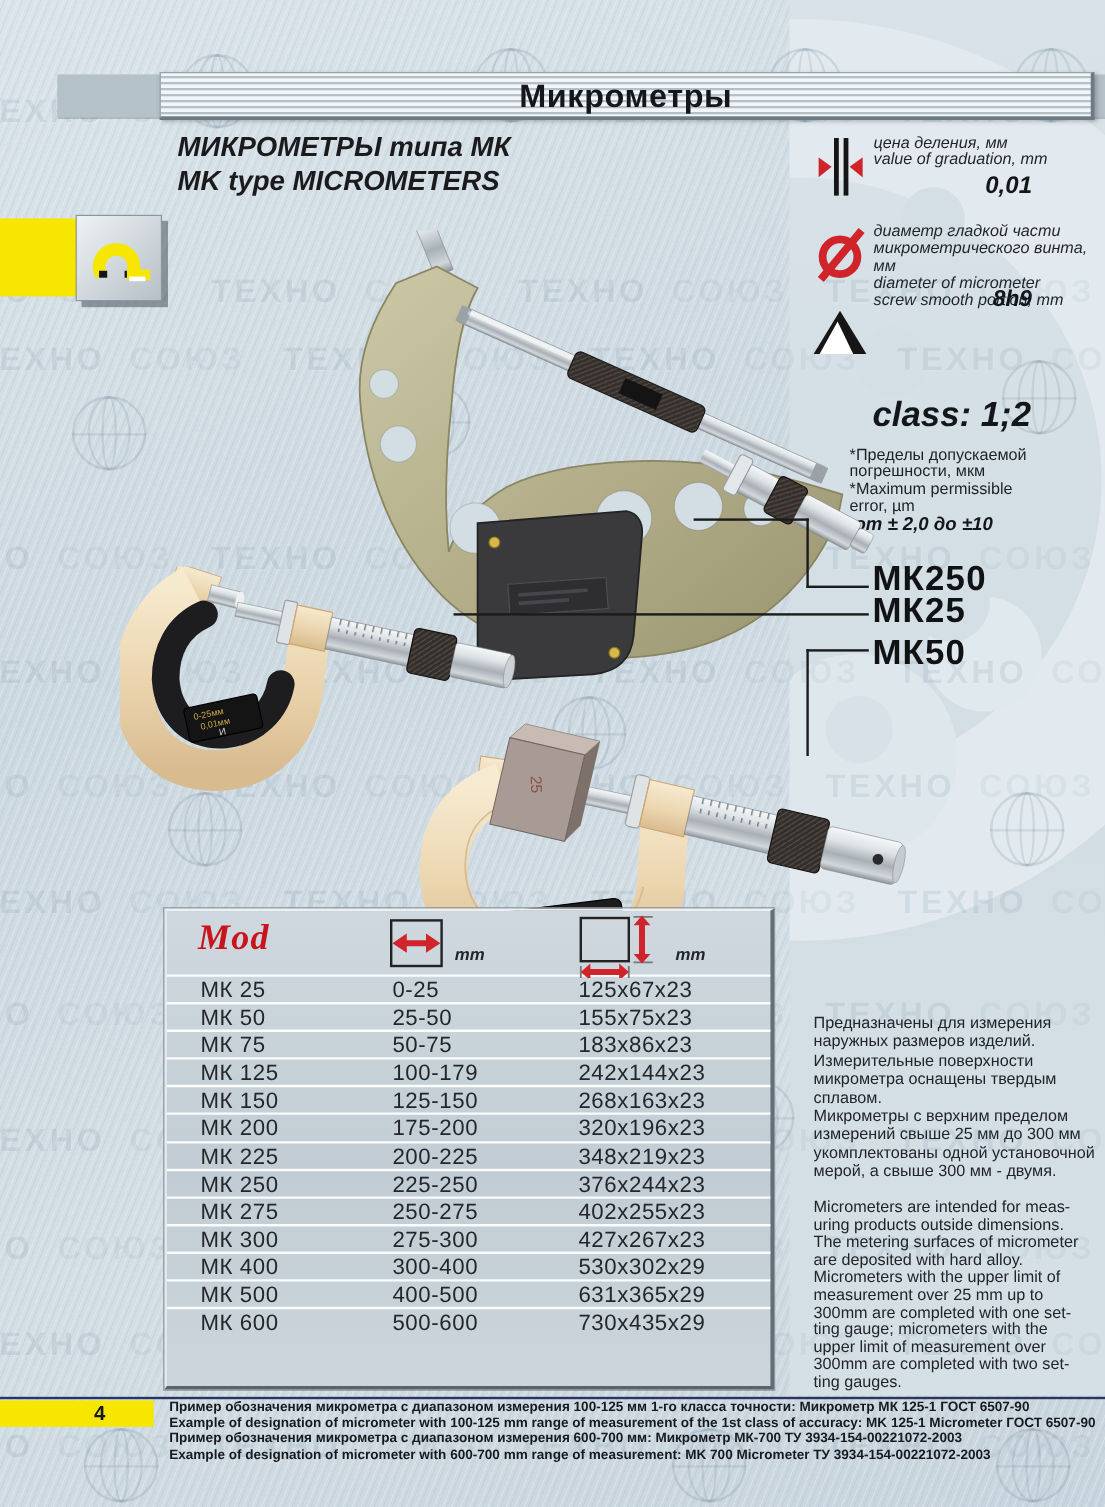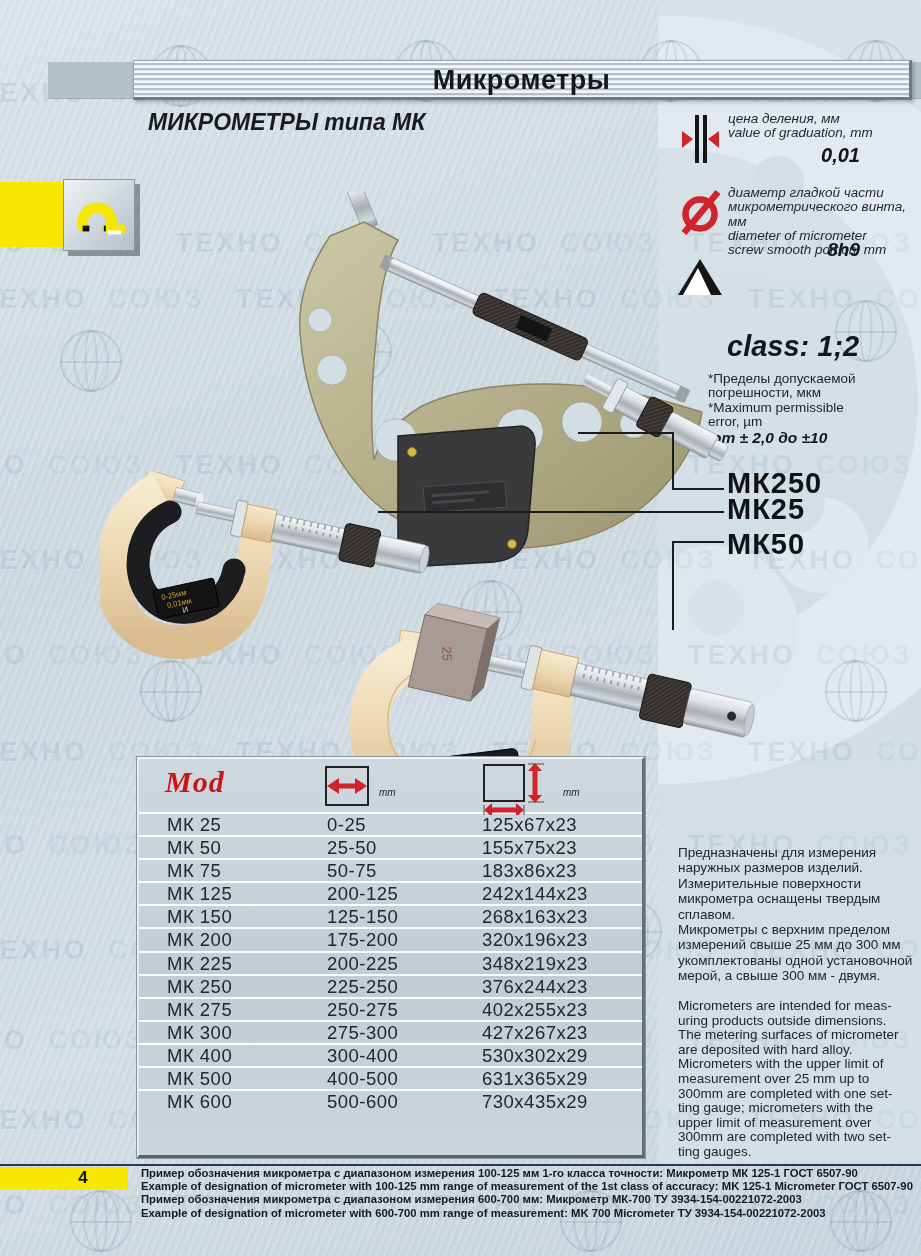--- a/index.html
+++ b/index.html
@@ -52,21 +52,21 @@
 
   
   .spec-table{left:137px;top:757px;width:508px;height:401px;
      background:linear-gradient(180deg,#ced8de,#c2ccd4 55%,#cbd5db);
      border-top:2px solid #eff3f6;border-left:2px solid #e3eaee;
      border-right:3px solid #646e76;border-bottom:3px solid #59636b;
      outline:1px solid #8c969e;}
   .t-head{position:relative;height:53px;}
   .mod-header{position:absolute;left:26px;top:6px;font-family:"Liberation Serif",serif;
      font-style:italic;font-weight:bold;font-size:30px;color:#c8151c;letter-spacing:1px;}
-  .t-unit{position:absolute;font-style:italic;font-weight:normal;font-size:10px;color:#23262a;}
+  .t-unit{position:absolute;font-style:italic;font-weight:bold;font-size:14px;color:#23262a;}
   .t-row{height:23.1px;display:grid;grid-template-columns:160px 155px 1fr;align-items:center;
      padding-left:28px;border-top:2px solid rgba(255,255,255,.92);}
   .t-cell{font-size:18.5px;color:#23262a;letter-spacing:.5px;}
 
   .desc{position:absolute;left:678px;width:238px;font-size:13.5px;color:#21252a;}
   .desc-ru{top:845px;line-height:15.4px;}
   .desc-en{top:999px;line-height:14.6px;}
 
   .footer-rule{left:0;top:1164px;width:921px;height:2px;background:#2a3560;}
   .page-num{left:0;top:1167px;width:128px;height:22px;background:#f7e600;
@@ -265,20 +265,21 @@
     </div>
 
   <div class="abs title-bar">
     <div class="title-stripes">
       <h1 class="title-text">Микрометры</h1>
     </div>
   </div>
 
   <div class="abs heading">
     <div>МИКРОМЕТРЫ типа МК</div>
+    <div>MK type MICROMETERS</div>
   </div>
 
   <div class="abs logo-strip"></div>
   <div class="abs logo-btn">
     <svg width="58" height="58" viewBox="0 0 60 60">
       <path d="M 15,45 A 15 15 0 1 1 41,45" fill="none" stroke="#f7e600" stroke-width="11"></path>
       <rect x="13" y="41" width="7" height="6" fill="#151515"></rect>
       <rect x="35" y="41" width="7" height="6" fill="#151515"></rect>
       <rect x="37" y="40" width="20" height="9" fill="#f7e600"></rect>
       <rect x="39" y="46" width="14" height="4" fill="#ffffff"></rect>
@@ -518,21 +519,21 @@
           <div class="t-cell">25-50</div>
           <div class="t-cell">155x75x23</div>
         </div>
         <div class="t-row">
           <div class="t-cell">МК 75</div>
           <div class="t-cell">50-75</div>
           <div class="t-cell">183x86x23</div>
         </div>
         <div class="t-row">
           <div class="t-cell">МК 125</div>
-          <div class="t-cell">200-125</div>
+          <div class="t-cell">100-179</div>
           <div class="t-cell">242x144x23</div>
         </div>
         <div class="t-row">
           <div class="t-cell">МК 150</div>
           <div class="t-cell">125-150</div>
           <div class="t-cell">268x163x23</div>
         </div>
         <div class="t-row">
           <div class="t-cell">МК 200</div>
           <div class="t-cell">175-200</div>

